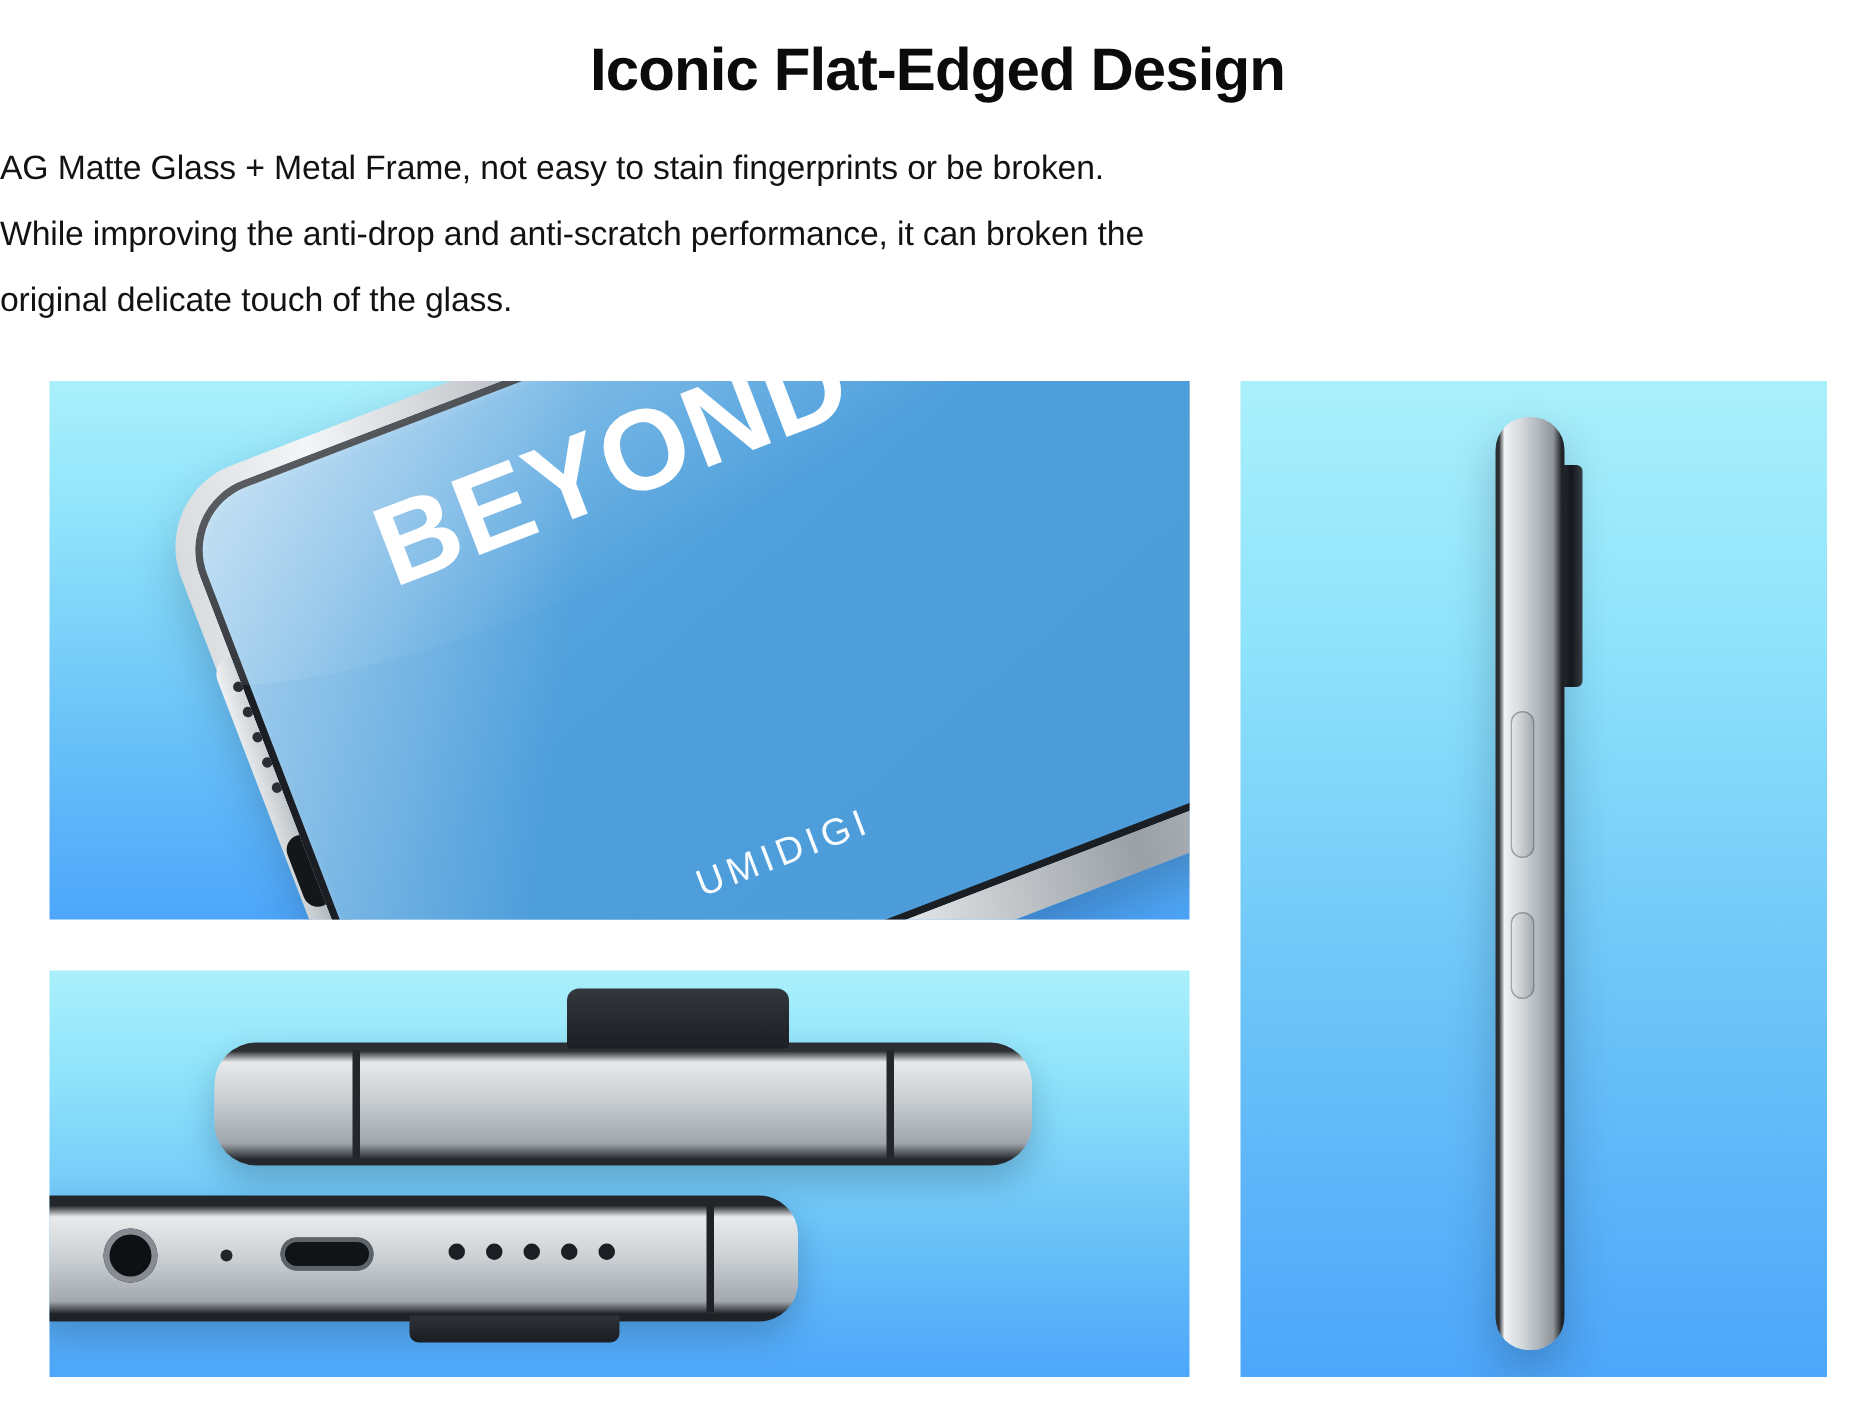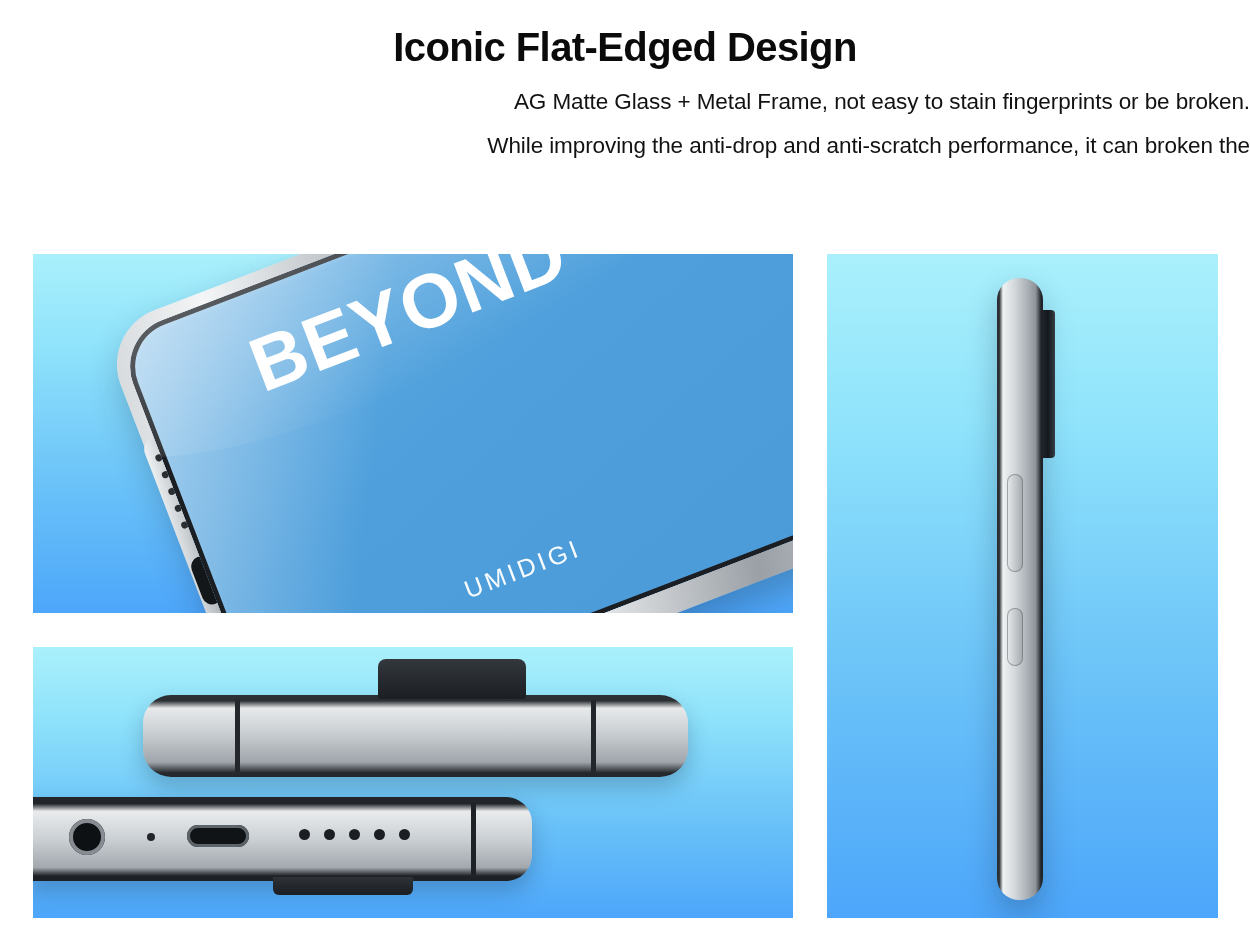--- a/index.html
+++ b/index.html
@@ -13,22 +13,22 @@
   .page { position: relative; width: 1176px; height: 952px; background: #fff; }
 
   
   .headline {
     position: absolute; top: 24px; left: 0; width: 1250px;
     text-align: center;
     font-size: 40px; font-weight: 700; letter-spacing: -0.6px;
     color: #0b0b0b; line-height: 1.18;
   }
   .subcopy {
-    position: absolute; top: 80px; left: 0; width: 1250px;
-    text-align: right;
+    position: absolute; top: 90px; left: 0; width: 1250px;
+    text-align: left;
     font-size: 22.5px; font-weight: 400; color: #121212;
     line-height: 44px; letter-spacing: -0.1px;
   }
   .subcopy div { white-space: nowrap; }
 
   
   .grid {
     position: absolute; left: 33px; top: 254px;
     width: 1185px; height: 664px;
     display: flex; gap: 34px;
@@ -178,20 +178,21 @@
 </head>
 <body>
 
 <div class="page">
 
   <div class="headline">Iconic Flat-Edged Design</div>
 
   <div class="subcopy">
     <div>AG Matte Glass + Metal Frame, not easy to stain fingerprints or be broken.</div>
     <div>While improving the anti-drop and anti-scratch performance, it can broken the</div>
+    <div>original delicate touch of the glass.</div>
   </div>
 
   <div class="grid">
 
     <div class="col-left">
 
       <div class="panel panel-a">
         <div class="heroWrap">
           <div class="heroBody"></div>
 

